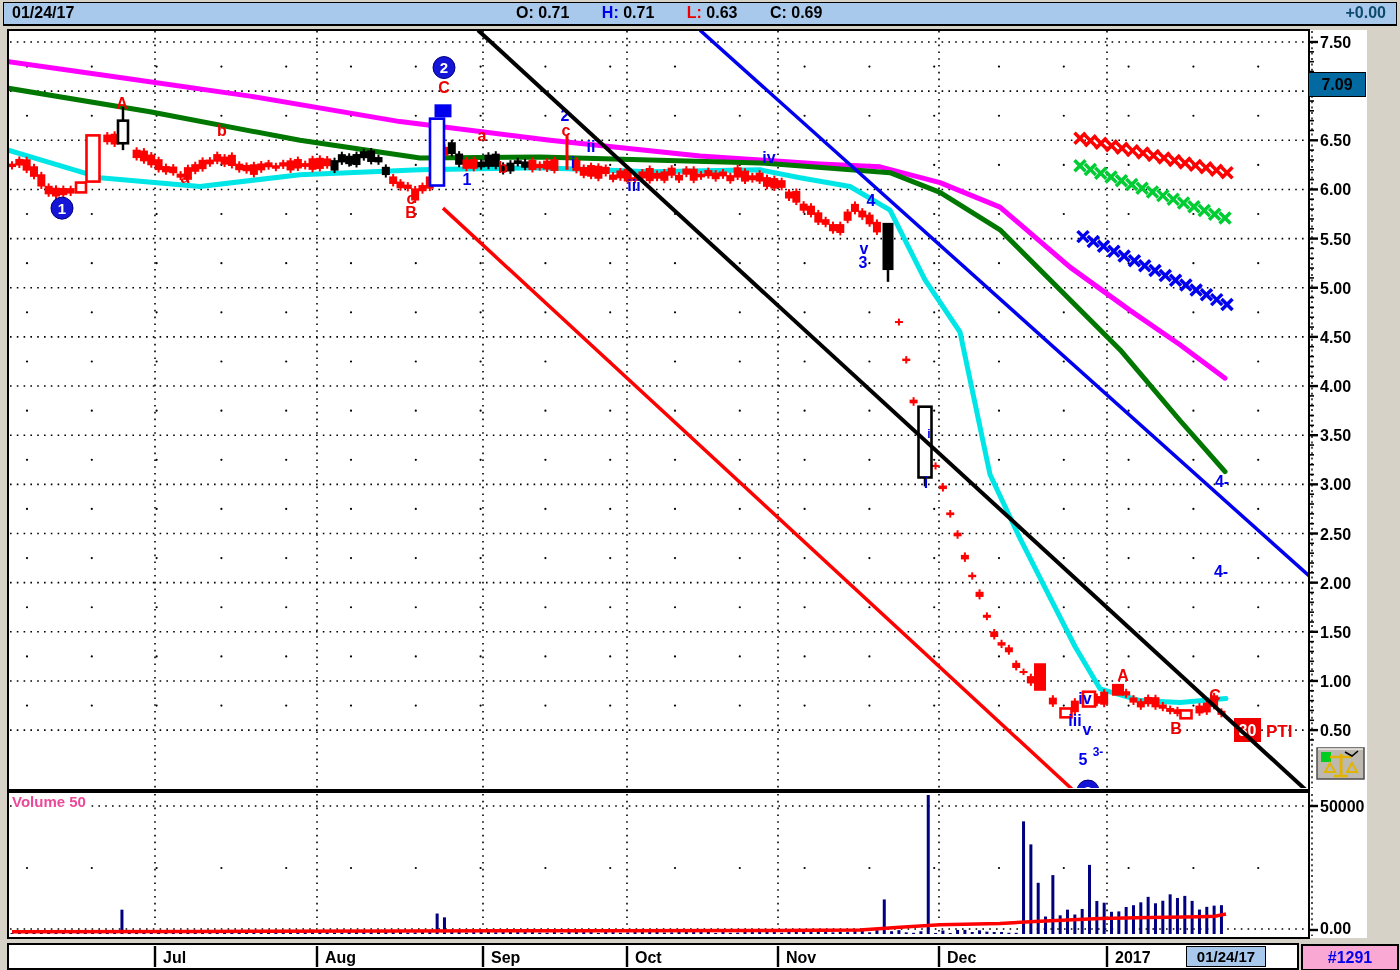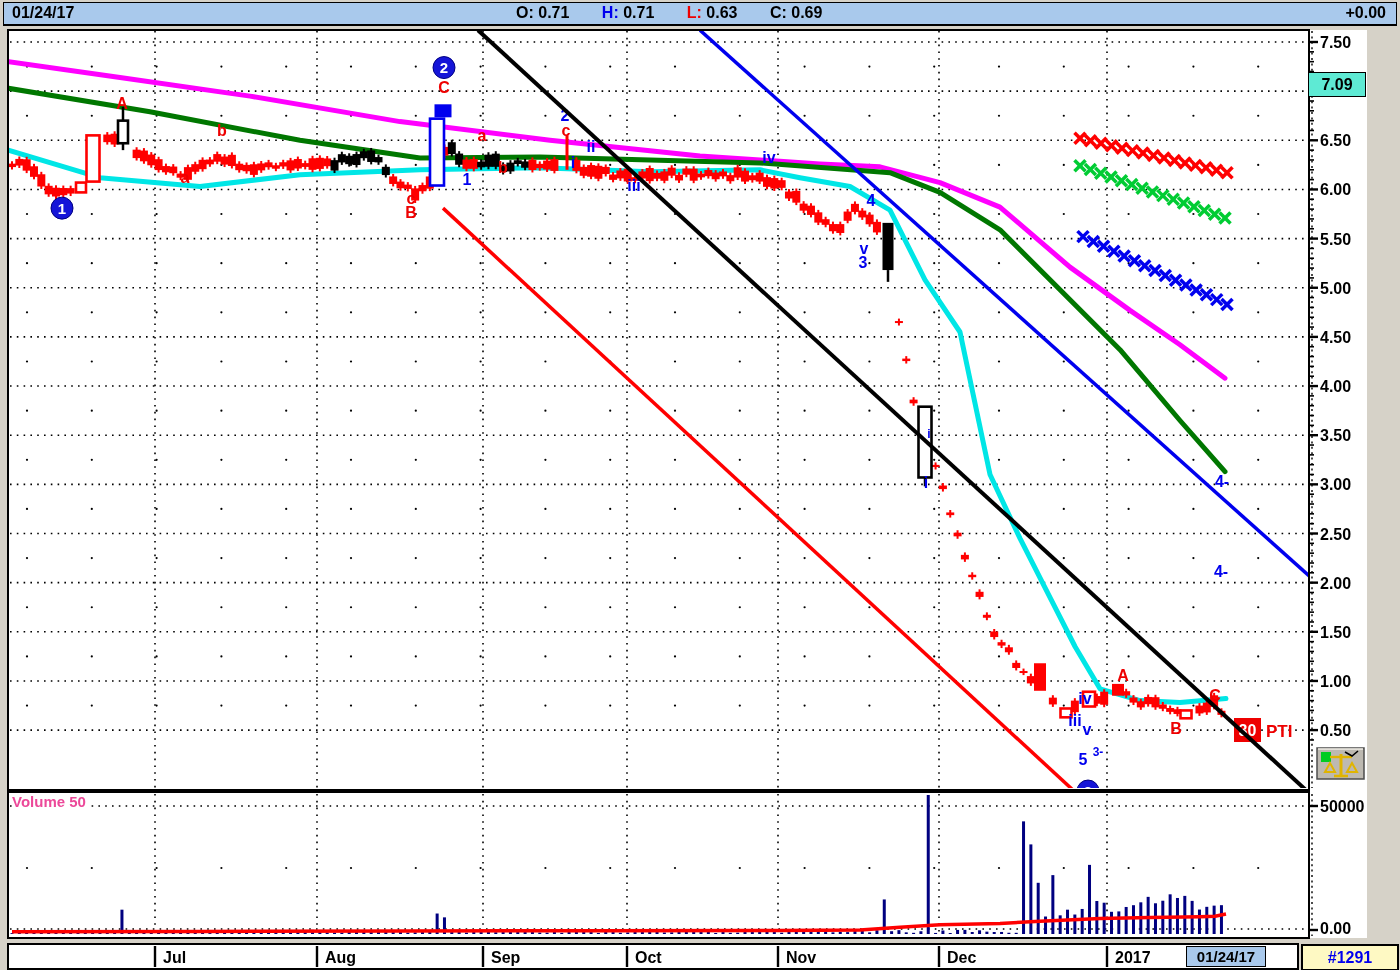--- a/index.html
+++ b/index.html
@@ -8,27 +8,27 @@
   #chart-svg{position:absolute;left:0;top:0;}
   .topbar{position:absolute;left:3px;top:2px;width:1392px;height:21px;background:#a9c9ec;
           border-top:1px solid #000;border-bottom:2px solid #000;border-left:1px solid #000;border-right:1px solid #000;
           font-weight:bold;font-size:16px;color:#000;}
   .tb-date{position:absolute;left:8px;top:1px;}
   .tb-ohlc{position:absolute;left:512px;top:1px;}
   .tb-ohlc .pair{margin-right:28px;}
   .lbl-o,.lbl-c{color:#000;}
   .lbl-h{color:#0000ee;}
   .lbl-l{color:#ee0000;}
-  .tb-change{position:absolute;right:10px;top:1px;color:#000000;}
-  .hl-price{position:absolute;left:1308px;top:72px;width:56px;height:23px;background:#5eead4;
+  .tb-change{position:absolute;right:10px;top:1px;color:#0c4a6e;}
+  .hl-price{position:absolute;left:1308px;top:72px;width:56px;height:23px;background:#0369a1;
             border:1px solid #000;font-weight:bold;font-size:16px;text-align:center;line-height:23px;color:#000;}
   .vol-label{position:absolute;left:12px;top:793px;font-weight:bold;font-size:15px;color:#ec4899;background:#fff;padding-right:3px;}
   .date-box{position:absolute;left:1186px;top:946px;width:78px;height:19px;background:#a9c9ec;
             border:1px solid #000;font-weight:bold;font-size:15px;text-align:center;line-height:19px;color:#000;}
-  .bar-counter{position:absolute;left:1301px;top:944px;width:94px;height:23px;background:#fef9c3;
+  .bar-counter{position:absolute;left:1301px;top:944px;width:94px;height:23px;background:#f9a8d4;
             border:2px solid #000;font-weight:bold;font-size:16px;text-align:center;line-height:23px;color:#0000ee;}
 </style>
 </head>
 <body>
 
 <div class="screen">
 
   <svg id="chart-svg" width="1400" height="970" viewBox="0 0 1400 970">
       <rect x="8" y="30" width="1301" height="760" fill="#ffffff"></rect>
       <rect x="8" y="792" width="1301" height="146" fill="#ffffff"></rect>

